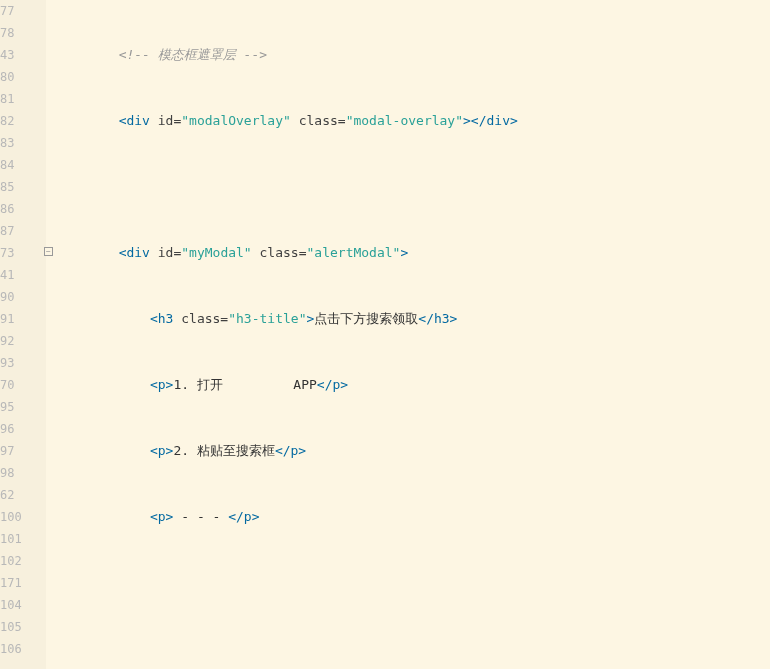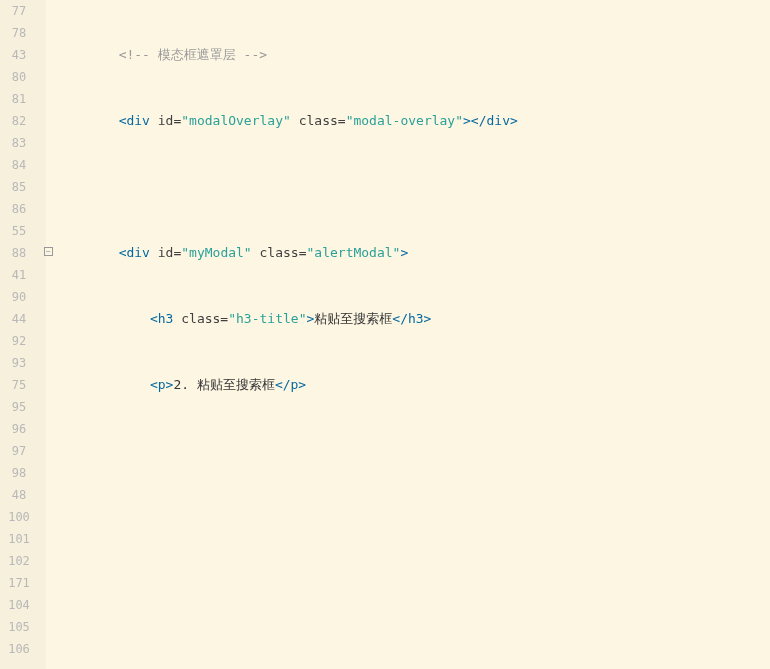--- a/index.html
+++ b/index.html
@@ -1,72 +1,74 @@
 <!DOCTYPE html>
 <html><head>
 <meta charset="utf-8">
 <style>
 *{margin:0;padding:0;box-sizing:border-box}
 body{font-family:Consolas,Monaco,monospace;font-size:13px;background:#fdf6e3;overflow:hidden;width:770px;height:669px}
 .editor{display:flex;height:100%;background:#fdf6e3}
-.gutter{width:46px;background:#f7f0dd;text-align:center;padding-right:8px;color:#b8b8b8;user-select:none;line-height:22px;font-size:12px;flex-shrink:0}
+.gutter{width:46px;background:#f7f0dd;text-align:left;padding-right:8px;color:#b8b8b8;user-select:none;line-height:22px;font-size:12px;flex-shrink:0}
 .gutter .ln{height:22px}
 .code{flex:1;padding-left:10px;line-height:22px;white-space:pre;color:#333}
 .code .row{height:22px;position:relative}
 .fold{display:inline-block;position:absolute;left:-12px;top:5px;width:9px;height:9px;border:1px solid #999;background:#fdf6e3;font-size:8px;line-height:7px;text-align:center;color:#999}
-.c-comment{color:#999;}
+.c-comment{color:#999;font-style:italic}
 .c-tag{color:#0369a1}
 .c-attr{color:#404040}
 .c-str{color:#2aa198}
 .c-txt{color:#333}
 </style>
 </head>
 <body>
 
 <div class="editor">
   <div class="gutter">
     <div class="ln">77</div>
     <div class="ln">78</div>
     <div class="ln">43</div>
     <div class="ln">80</div>
     <div class="ln">81</div>
     <div class="ln">82</div>
     <div class="ln">83</div>
     <div class="ln">84</div>
     <div class="ln">85</div>
     <div class="ln">86</div>
-    <div class="ln">55</div>
-    <div class="ln">88</div>
+    <div class="ln">87</div>
+    <div class="ln">73</div>
     <div class="ln">41</div>
     <div class="ln">90</div>
-    <div class="ln">44</div>
+    <div class="ln">91</div>
     <div class="ln">92</div>
     <div class="ln">93</div>
-    <div class="ln">75</div>
+    <div class="ln">70</div>
     <div class="ln">95</div>
     <div class="ln">96</div>
     <div class="ln">97</div>
     <div class="ln">98</div>
-    <div class="ln">48</div>
+    <div class="ln">62</div>
     <div class="ln">100</div>
     <div class="ln">101</div>
     <div class="ln">102</div>
     <div class="ln">171</div>
     <div class="ln">104</div>
     <div class="ln">105</div>
     <div class="ln">106</div>
   </div>
 
   <div class="code">
     <div class="row"><span>        </span><span class="c-comment">&lt;!-- 模态框遮罩层 --&gt;</span></div>
     <div class="row"><span>        </span><span class="c-tag">&lt;div </span><span class="c-attr">id=</span><span class="c-str">"modalOverlay"</span><span class="c-attr"> class=</span><span class="c-str">"modal-overlay"</span><span class="c-tag">&gt;&lt;/div&gt;</span></div>
     <div class="row"></div>
     <div class="row"><span class="fold">−</span><span>        </span><span class="c-tag">&lt;div </span><span class="c-attr">id=</span><span class="c-str">"myModal"</span><span class="c-attr"> class=</span><span class="c-str">"alertModal"</span><span class="c-tag">&gt;</span></div>
-    <div class="row"><span>            </span><span class="c-tag">&lt;h3 </span><span class="c-attr">class=</span><span class="c-str">"h3-title"</span><span class="c-tag">&gt;</span><span class="c-txt">粘贴至搜索框</span><span class="c-tag">&lt;/h3&gt;</span></div>
+    <div class="row"><span>            </span><span class="c-tag">&lt;h3 </span><span class="c-attr">class=</span><span class="c-str">"h3-title"</span><span class="c-tag">&gt;</span><span class="c-txt">点击下方搜索领取</span><span class="c-tag">&lt;/h3&gt;</span></div>
+    <div class="row"><span>            </span><span class="c-tag">&lt;p&gt;</span><span class="c-txt">1. 打开         APP</span><span class="c-tag">&lt;/p&gt;</span></div>
     <div class="row"><span>            </span><span class="c-tag">&lt;p&gt;</span><span class="c-txt">2. 粘贴至搜索框</span><span class="c-tag">&lt;/p&gt;</span></div>
+    <div class="row"><span>            </span><span class="c-tag">&lt;p&gt;</span><span class="c-txt"> - - - </span><span class="c-tag">&lt;/p&gt;</span></div>
     
     
     
     
     
     
     
     
     
     

